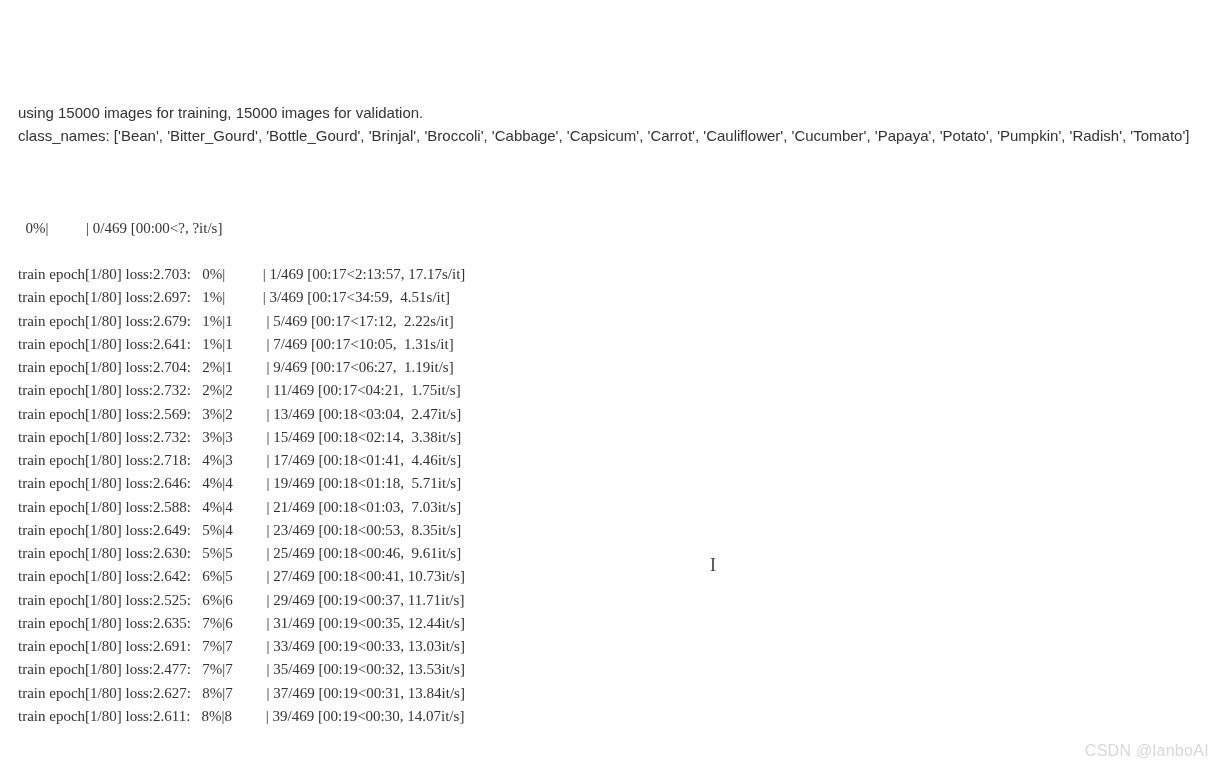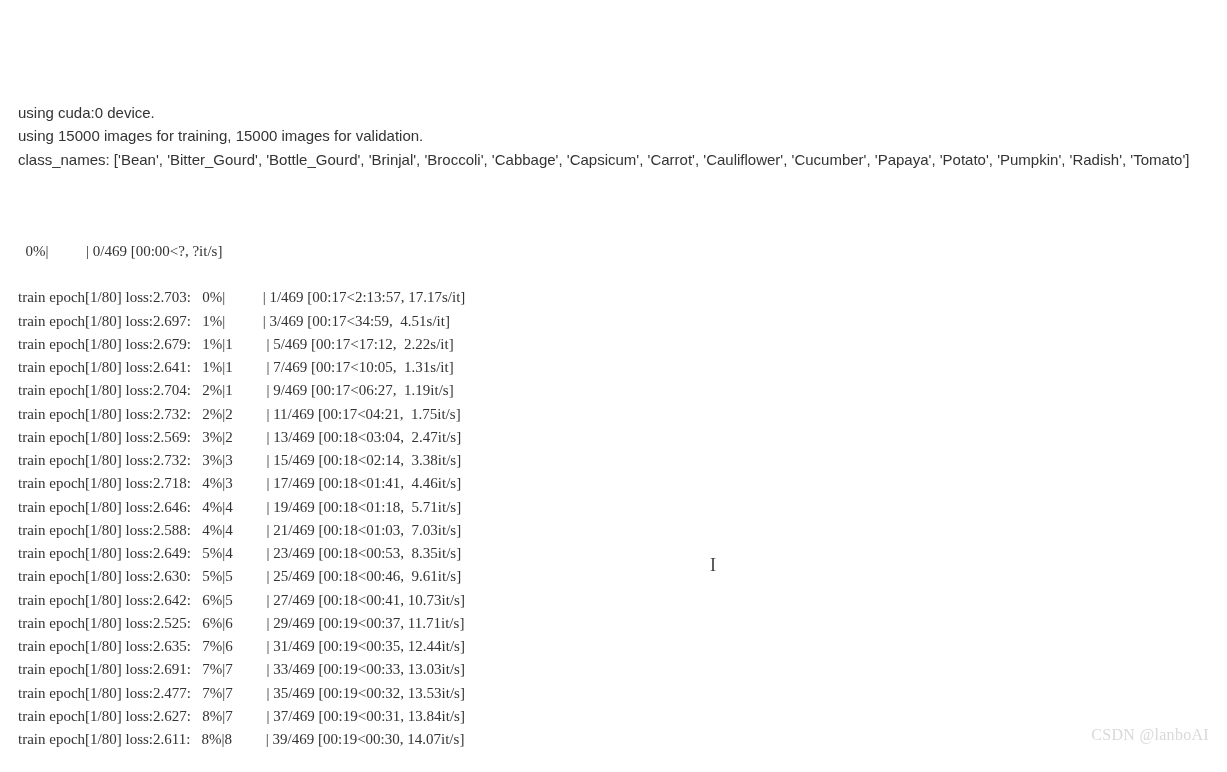--- a/index.html
+++ b/index.html
@@ -24,34 +24,33 @@
       position: absolute;
       left: 710px;
       top: 552px;
       font-family: serif;
       font-size: 18px;
       color: #444;
     }
     .watermark {
       position: absolute;
       right: 18px;
-      bottom: 24px;
+      bottom: 8px;
       font-size: 16px;
       color: #d9d9d9;
-      font-family: Liberation Serif, serif;
+      font-family: Liberation Sans, sans-serif;
       letter-spacing: .3px;
     }
   </style>
 </head>
 <body>
 
 
 
 <div class="header-lines">
-  <span class="line">using cuda:0 device.</span>
   <span class="line">using 15000 images for training, 15000 images for validation.</span>
   <span class="line">class_names:  ['Bean', 'Bitter_Gourd', 'Bottle_Gourd', 'Brinjal', 'Broccoli', 'Cabbage', 'Capsicum', 'Carrot', 'Cauliflower', 'Cucumber', 'Papaya', 'Potato', 'Pumpkin', 'Radish', 'Tomato']</span>
 </div>
 <div class="blank-line"></div>
 <div class="log-line">  0%|          | 0/469 [00:00&lt;?, ?it/s]</div>
 <div id="log-container"><div class="log-line">train epoch[1/80] loss:2.703:   0%|          | 1/469 [00:17&lt;2:13:57, 17.17s/it]</div><div class="log-line">train epoch[1/80] loss:2.697:   1%|          | 3/469 [00:17&lt;34:59,  4.51s/it]</div><div class="log-line">train epoch[1/80] loss:2.679:   1%|1         | 5/469 [00:17&lt;17:12,  2.22s/it]</div><div class="log-line">train epoch[1/80] loss:2.641:   1%|1         | 7/469 [00:17&lt;10:05,  1.31s/it]</div><div class="log-line">train epoch[1/80] loss:2.704:   2%|1         | 9/469 [00:17&lt;06:27,  1.19it/s]</div><div class="log-line">train epoch[1/80] loss:2.732:   2%|2         | 11/469 [00:17&lt;04:21,  1.75it/s]</div><div class="log-line">train epoch[1/80] loss:2.569:   3%|2         | 13/469 [00:18&lt;03:04,  2.47it/s]</div><div class="log-line">train epoch[1/80] loss:2.732:   3%|3         | 15/469 [00:18&lt;02:14,  3.38it/s]</div><div class="log-line">train epoch[1/80] loss:2.718:   4%|3         | 17/469 [00:18&lt;01:41,  4.46it/s]</div><div class="log-line">train epoch[1/80] loss:2.646:   4%|4         | 19/469 [00:18&lt;01:18,  5.71it/s]</div><div class="log-line">train epoch[1/80] loss:2.588:   4%|4         | 21/469 [00:18&lt;01:03,  7.03it/s]</div><div class="log-line">train epoch[1/80] loss:2.649:   5%|4         | 23/469 [00:18&lt;00:53,  8.35it/s]</div><div class="log-line">train epoch[1/80] loss:2.630:   5%|5         | 25/469 [00:18&lt;00:46,  9.61it/s]</div><div class="log-line">train epoch[1/80] loss:2.642:   6%|5         | 27/469 [00:18&lt;00:41, 10.73it/s]</div><div class="log-line">train epoch[1/80] loss:2.525:   6%|6         | 29/469 [00:19&lt;00:37, 11.71it/s]</div><div class="log-line">train epoch[1/80] loss:2.635:   7%|6         | 31/469 [00:19&lt;00:35, 12.44it/s]</div><div class="log-line">train epoch[1/80] loss:2.691:   7%|7         | 33/469 [00:19&lt;00:33, 13.03it/s]</div><div class="log-line">train epoch[1/80] loss:2.477:   7%|7         | 35/469 [00:19&lt;00:32, 13.53it/s]</div><div class="log-line">train epoch[1/80] loss:2.627:   8%|7         | 37/469 [00:19&lt;00:31, 13.84it/s]</div><div class="log-line">train epoch[1/80] loss:2.611:   8%|8         | 39/469 [00:19&lt;00:30, 14.07it/s]</div></div>
 
 <span class="cursor">I</span>
 <div class="watermark">CSDN @lanboAI</div>
 

